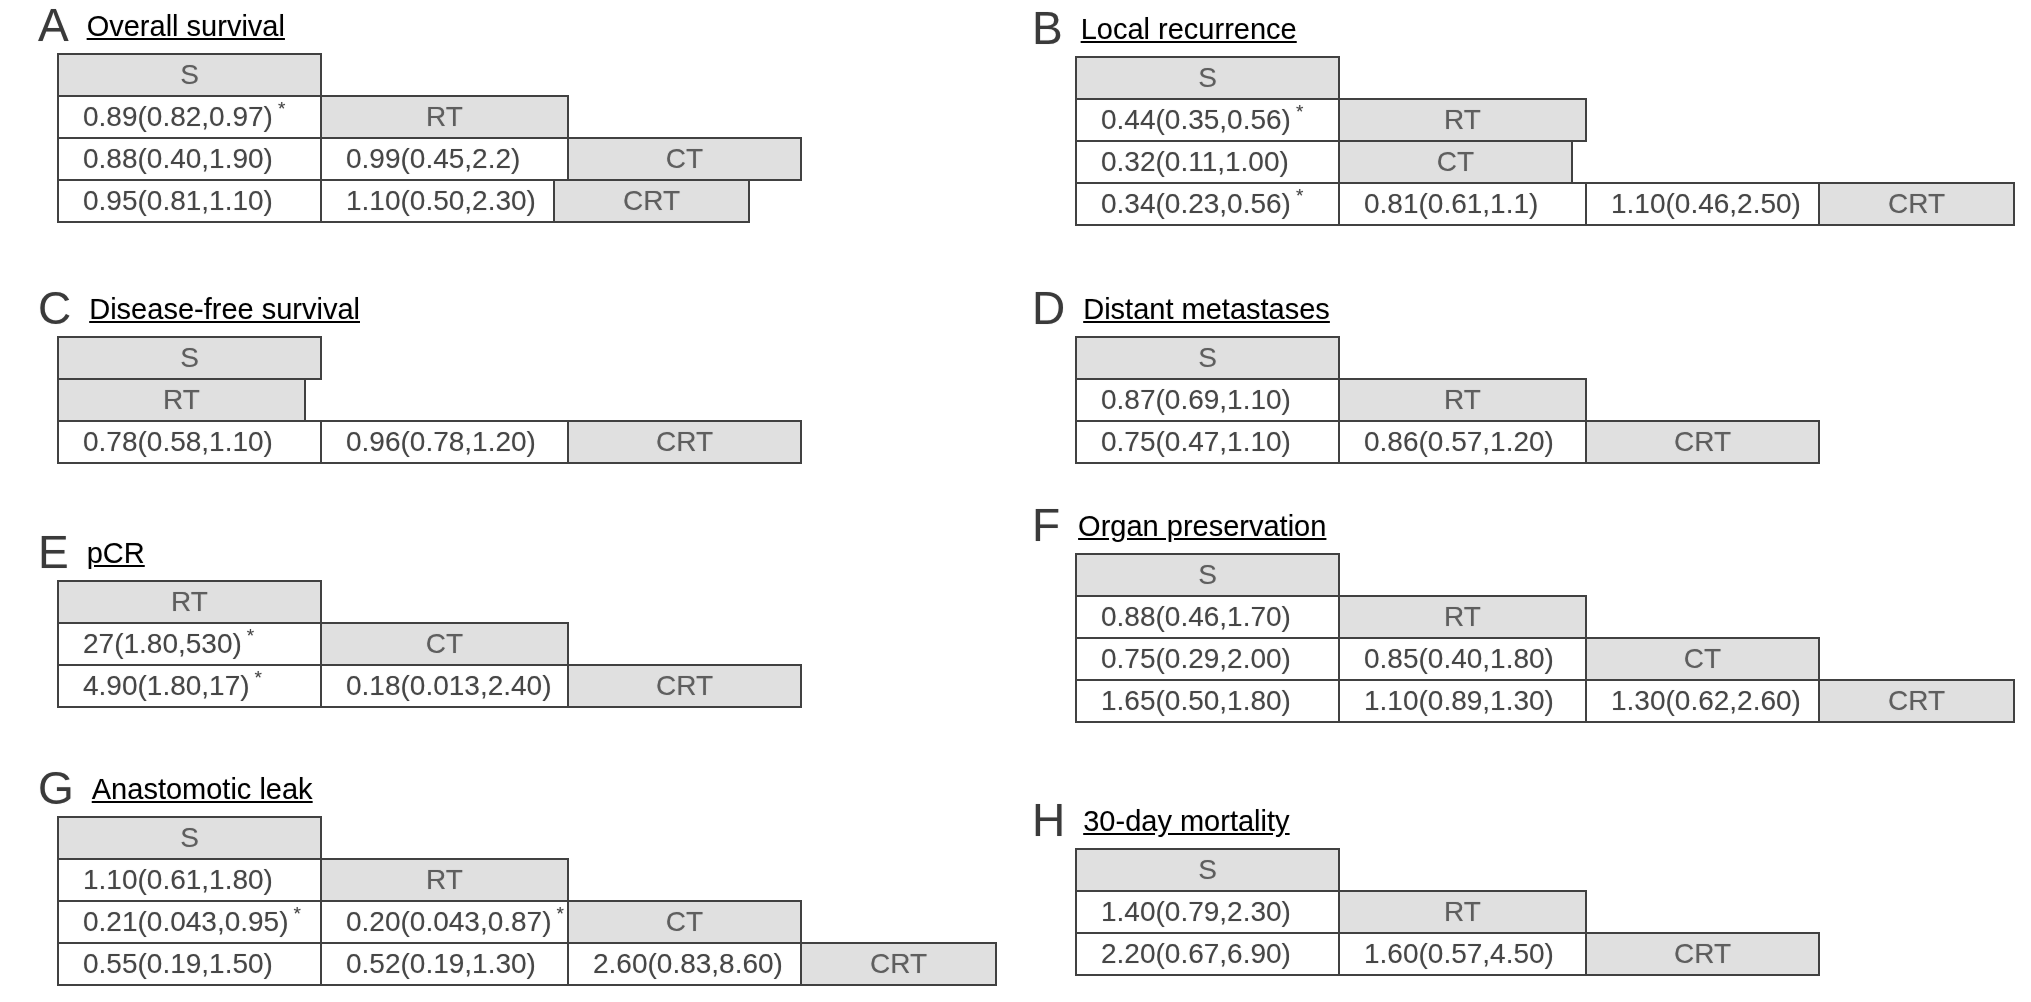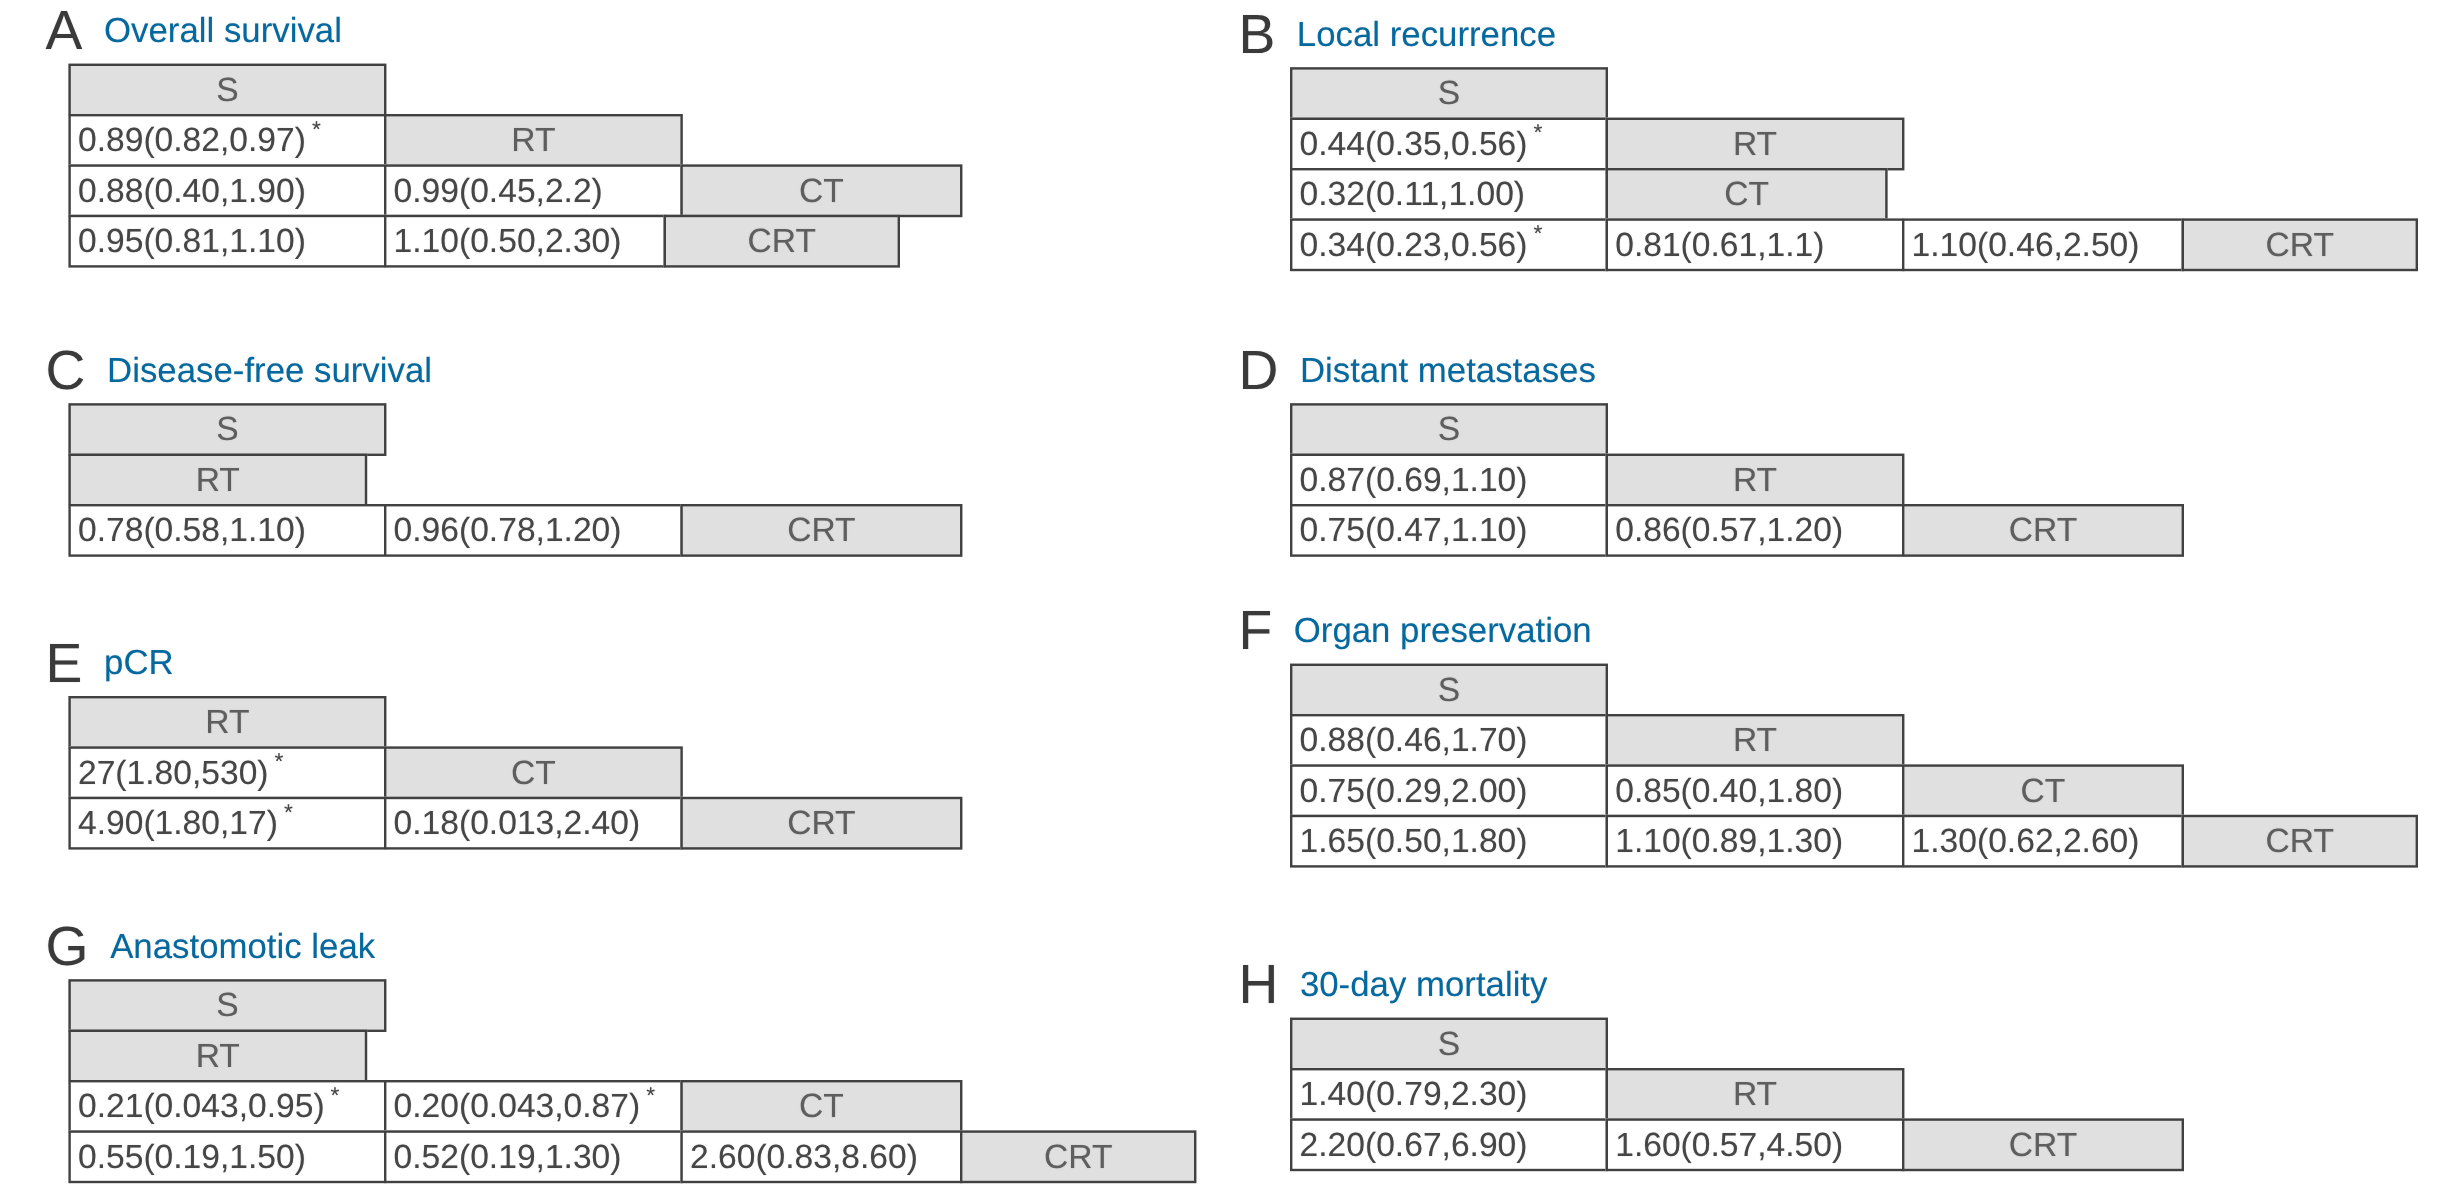--- a/index.html
+++ b/index.html
@@ -5,32 +5,32 @@
   * { margin:0; padding:0; box-sizing:border-box; }
   html,body { background:#ffffff; }
   body {
     width:2031px; height:1002px; position:relative; overflow:hidden;
     font-family:"Liberation Sans", sans-serif; color:#464646;
     text-shadow:0 0 1px rgba(80,80,80,.35);
   }
   .panel { position:absolute; }
   .phead { display:flex; align-items:flex-start; height:48px; }
   .letter { font-size:46px; line-height:40px; color:#3a3a3a; }
-  .ptitle { font-size:29px; line-height:32px; margin:5px 0 0 18px; color:#0369a1; }
+  .ptitle { font-size:29px; line-height:32px; margin:5px 0 0 18px; color:#000000;text-decoration:underline; }
   .panel.colL .ltable { margin-left:19px; }
   .panel.colR .ltable { margin-left:43px; }
   .row { display:flex; }
   .row + .row { margin-top:-2px; }
   .cell {
     height:44px; border:2px solid #414141; background:#ffffff;
     display:flex; align-items:center; font-size:28px;
   }
   .cell + .cell { margin-left:-2px; }
   .diag { background:#e0e0e0; justify-content:center; color:#5e5e5e; }
-  .val  { padding-left:6px; color:#464646; }
+  .val  { padding-left:24px; color:#464646; }
   .star { font-size:19px; margin-left:5px; transform:translateY(-8px); }
   .w0 { width:265px; } .w1 { width:249px; } .w2 { width:235px; } .w3 { width:197px; }
 </style>
 </head>
 <body>
 
 <section class="panel colL" style="left:38px; top:5px;">
   <header class="phead">
     <span class="letter">A</span>
     <span class="ptitle">Overall survival</span>
@@ -227,20 +227,23 @@
 <section class="panel colL" style="left:38px; top:768px;">
   <header class="phead">
     <span class="letter">G</span>
     <span class="ptitle">Anastomotic leak</span>
   </header>
   <div class="ltable">
     <div class="row">
       <div class="cell diag w0">S</div>
     </div>
     <div class="row">
+      <div class="cell val w0">
+          <span>1.10(0.61,1.80)</span>
+        </div>
       <div class="cell diag w1">RT</div>
     </div>
     <div class="row">
       <div class="cell val w0">
           <span>0.21(0.043,0.95)</span>
           <sup class="star">*</sup>
         </div>
       <div class="cell val w1">
           <span>0.20(0.043,0.87)</span>
           <sup class="star">*</sup>

